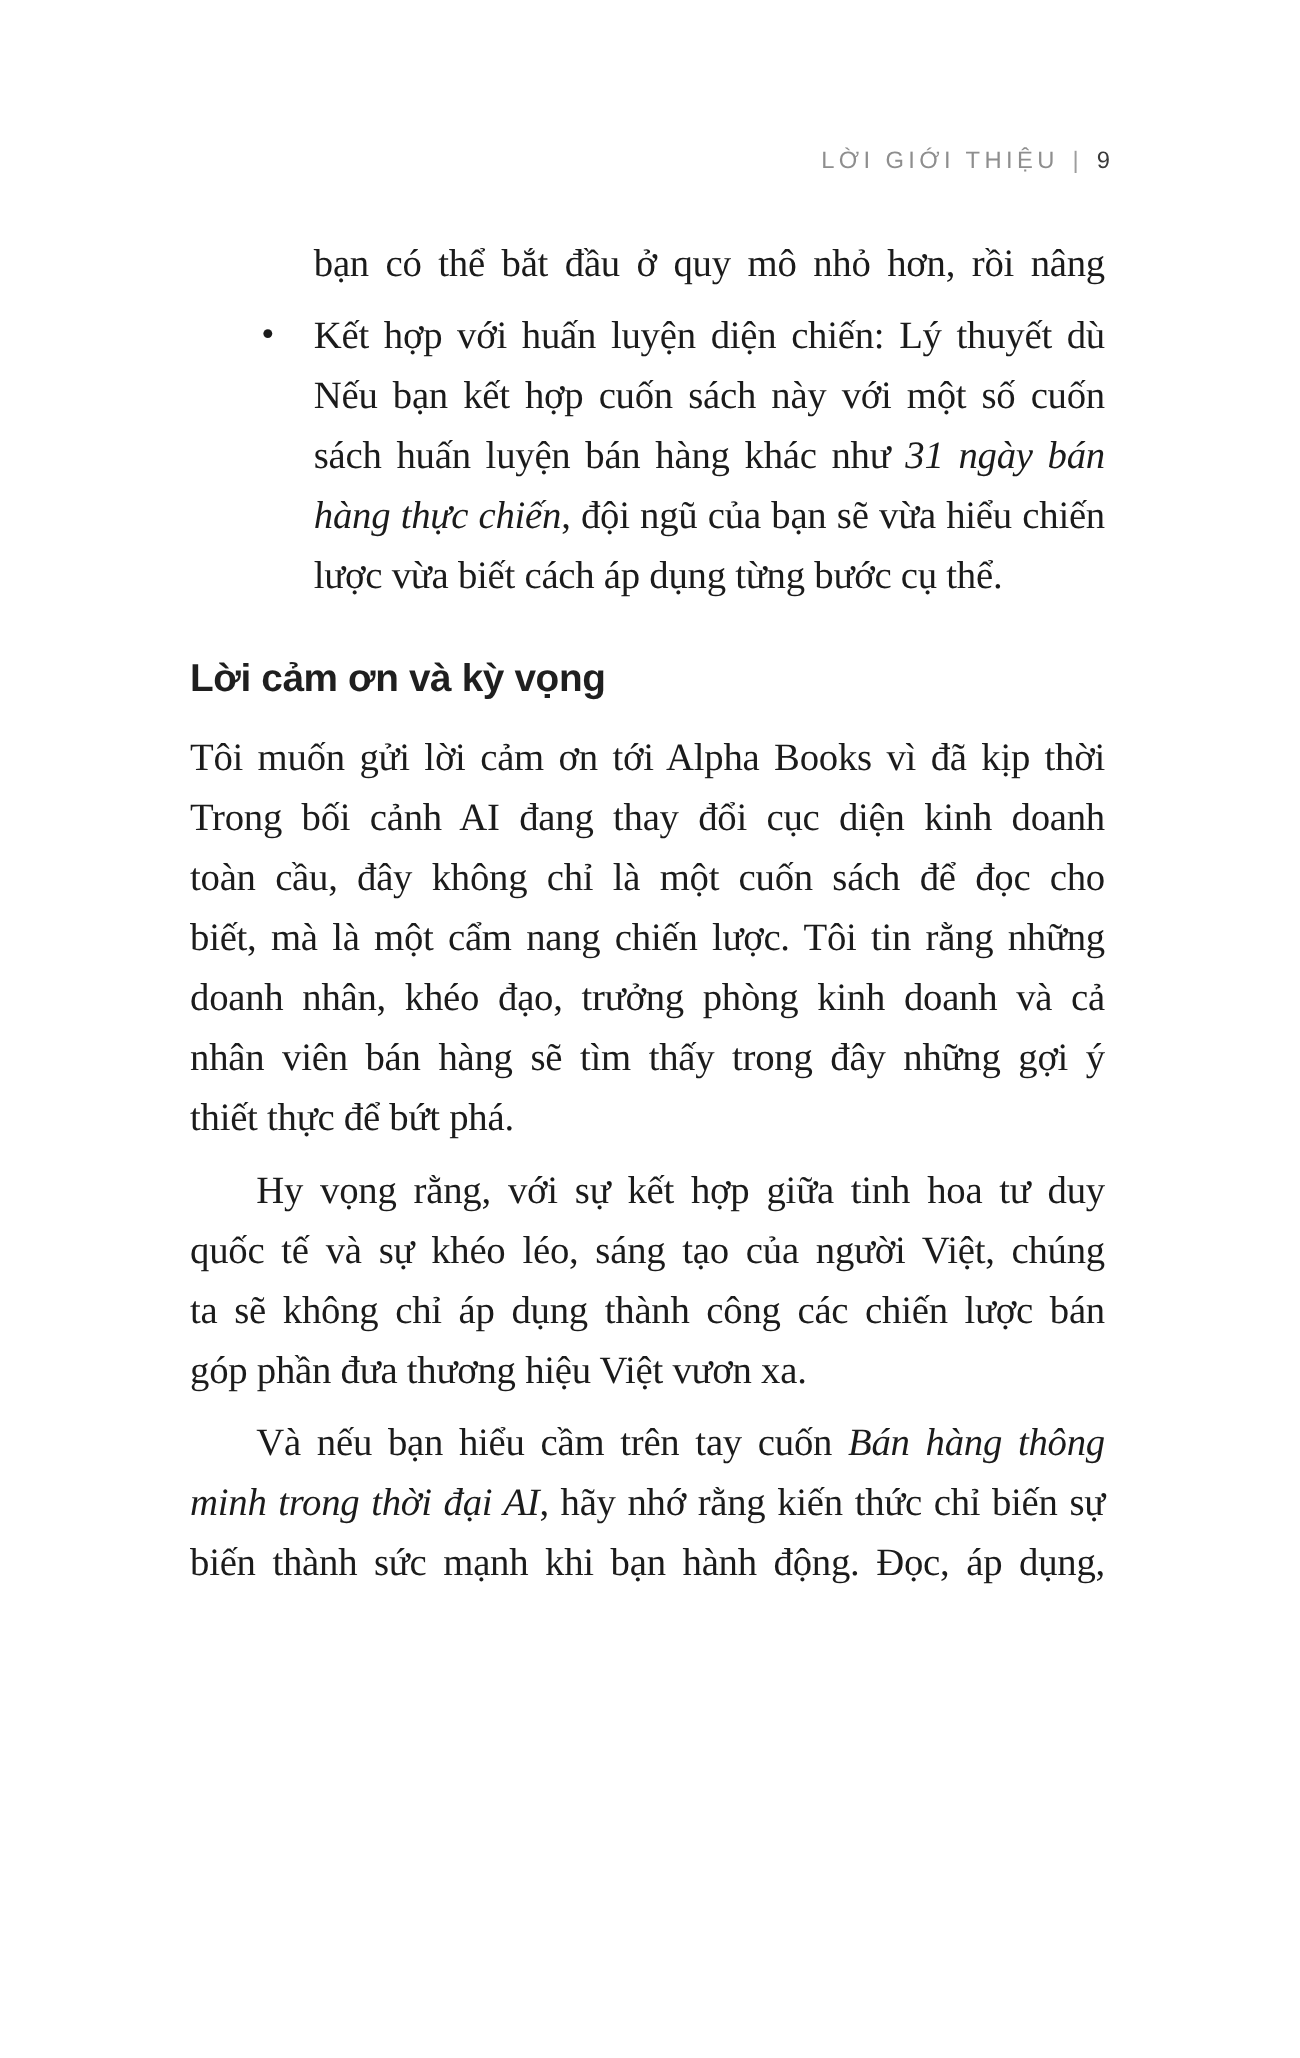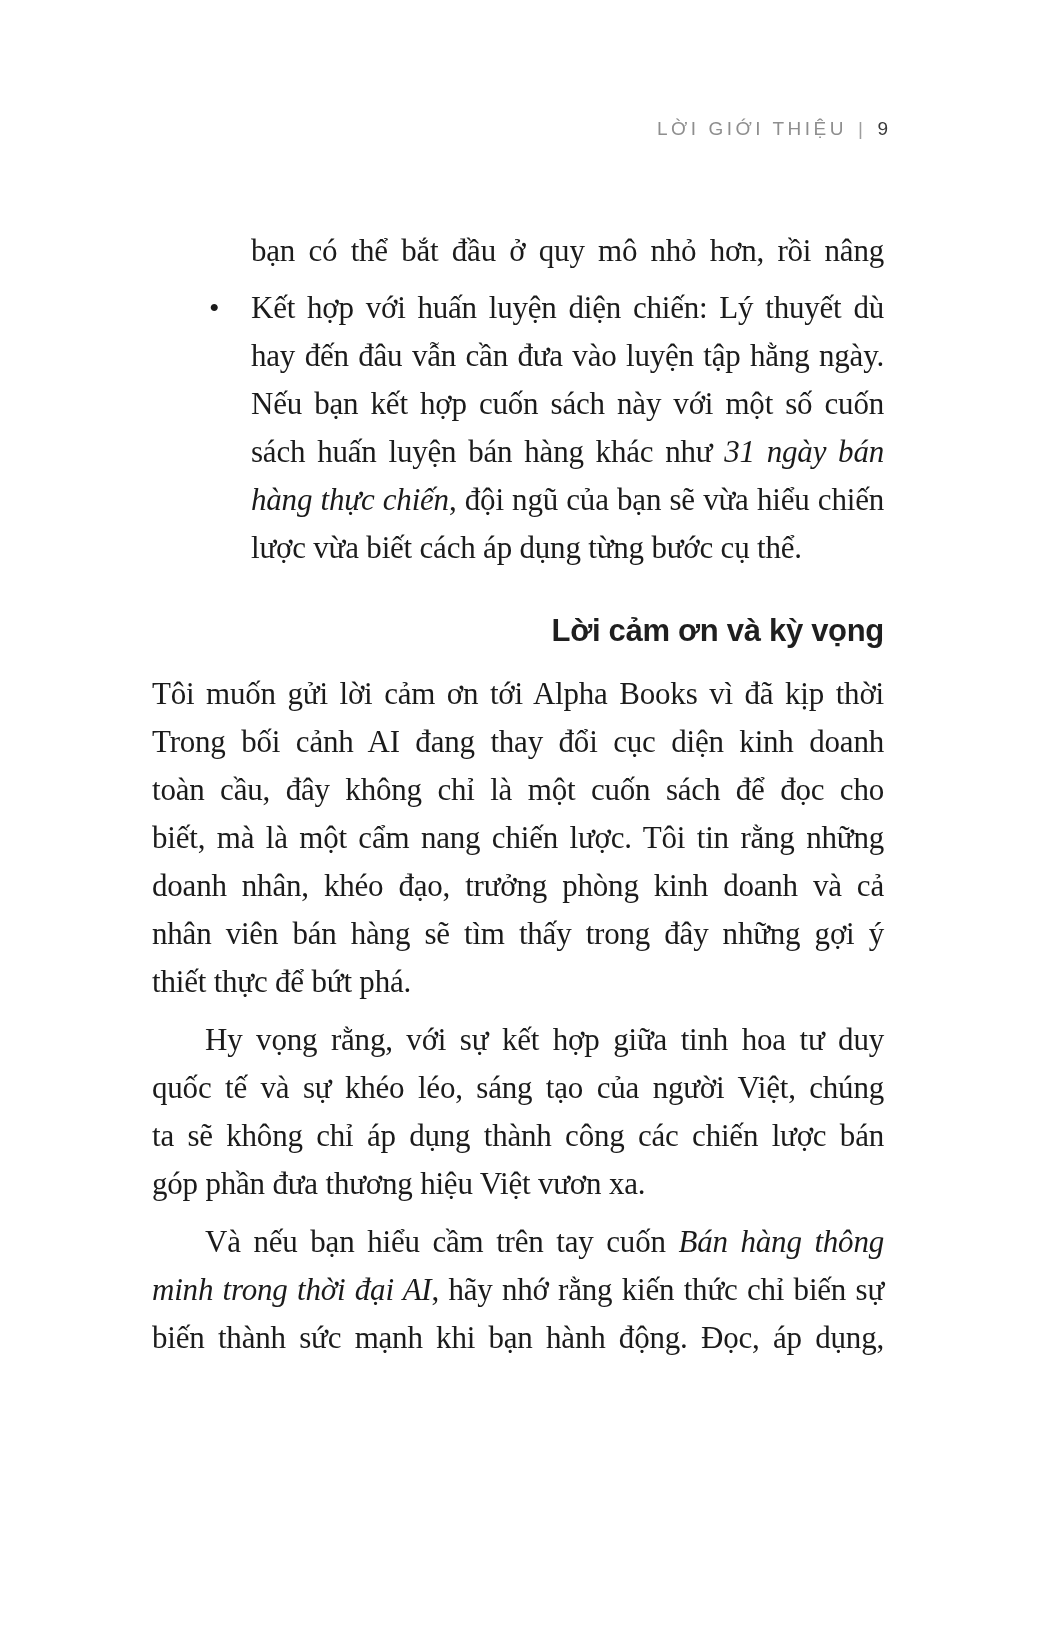--- a/index.html
+++ b/index.html
@@ -30,21 +30,20 @@
 
   
   .content {
     position: absolute;
     left: 152px;
     top: 187px;
     width: 732px;
     font-size: 31px;
     line-height: 48px;
     letter-spacing: -0.2px;
-    margin-top: 40px;
   }
 
   .line { text-align: justify; text-align-last: justify; }
   .line.no-just { text-align-last: left; }
   .line.indent { text-indent: 53px; }
   .line i { font-style: italic; }
 
   .list-continuation { padding-left: 99px; }
   .bullet-item { position: relative; padding-left: 99px; margin-top: 9px; }
   .bullet-marker {
@@ -57,21 +56,20 @@
   }
 
   .section-heading {
     margin: 36px 0 0 0;
     font-family: "Liberation Sans", "DejaVu Sans", sans-serif;
     font-weight: bold;
     font-size: 31px;
     line-height: 46px;
     letter-spacing: -0.3px;
     color: #1f1f1f;
-    text-align: right;
   }
 
   .paragraph { margin-top: 10px; }
   .paragraph.first-after-heading { margin-top: 16px; }
 </style>
 </head>
 <body>
 
 <div class="page">
 
@@ -82,21 +80,20 @@
   <main class="content">
 
     <div class="list-continuation">
         <div class="line"><span>bạn có thể bắt đầu ở quy mô nhỏ hơn, rồi nâng</span></div>
       </div>
 
     <div class="bullet-item">
       <span class="bullet-marker">•</span>
       <div>
           <div class="line"><span>Kết hợp với huấn luyện diện chiến: Lý thuyết dù</span></div>
-          <div class="line"><span>hay đến đâu vẫn cần đưa vào luyện tập hằng ngày.</span></div>
           <div class="line"><span>Nếu bạn kết hợp cuốn sách này với một số cuốn</span></div>
           <div class="line"><span>sách huấn luyện bán hàng khác như </span><i>31 ngày bán</i></div>
           <div class="line"><i>hàng thực chiến</i><span>, đội ngũ của bạn sẽ vừa hiểu chiến</span></div>
           <div class="line no-just"><span>lược vừa biết cách áp dụng từng bước cụ thể.</span></div>
         </div>
     </div>
 
     <h2 class="section-heading">Lời cảm ơn và kỳ vọng</h2>
 
     <div class="paragraph first-after-heading">

